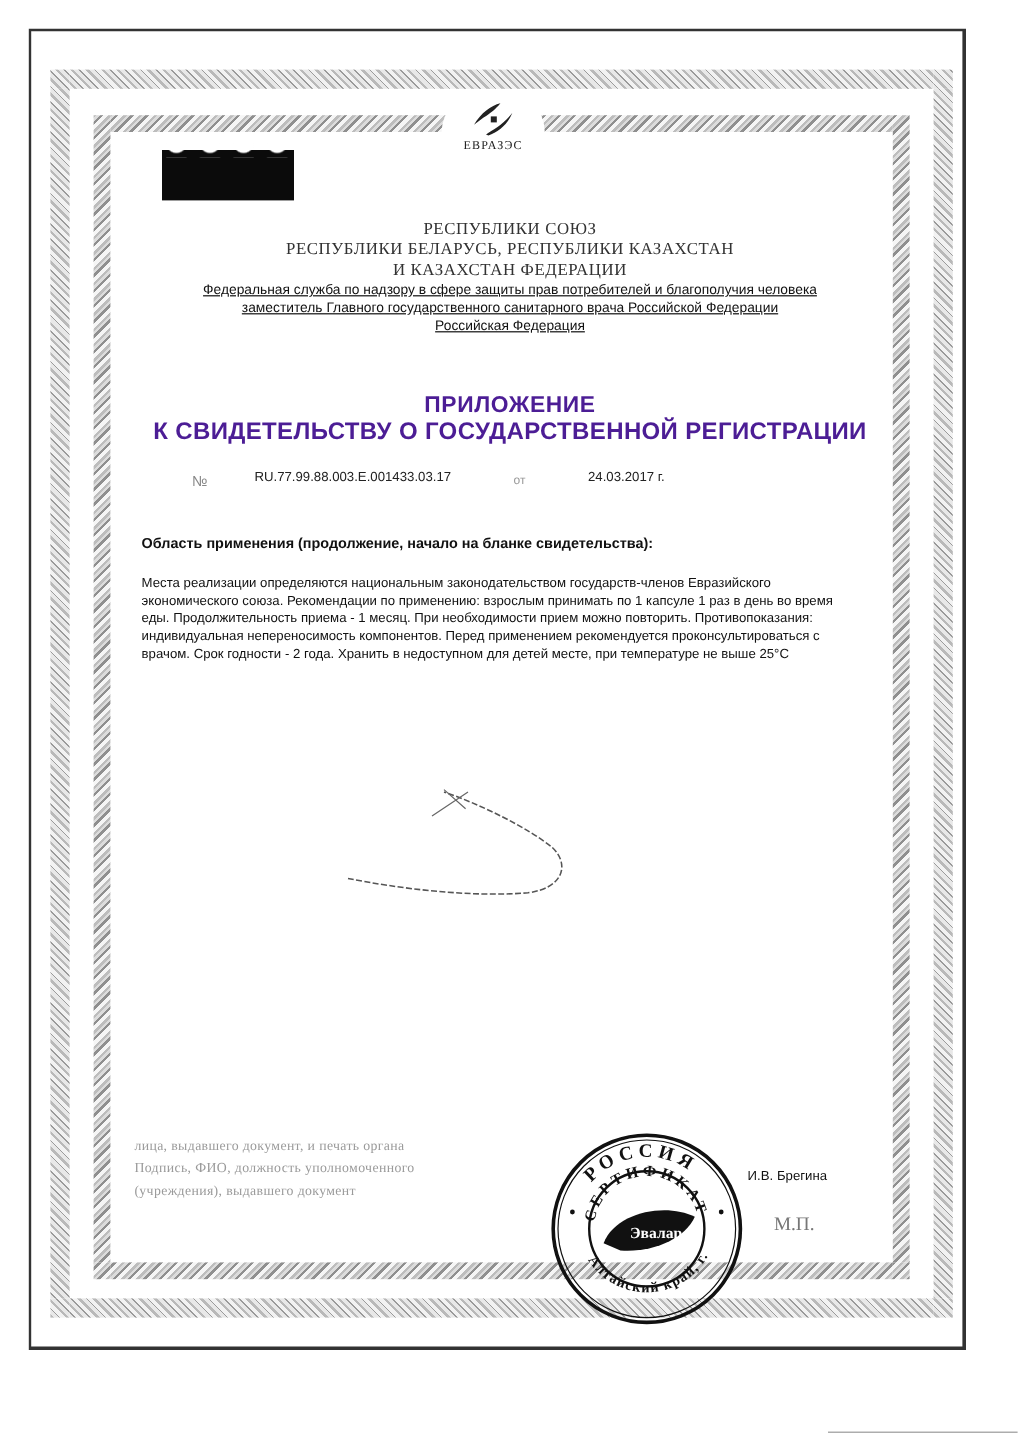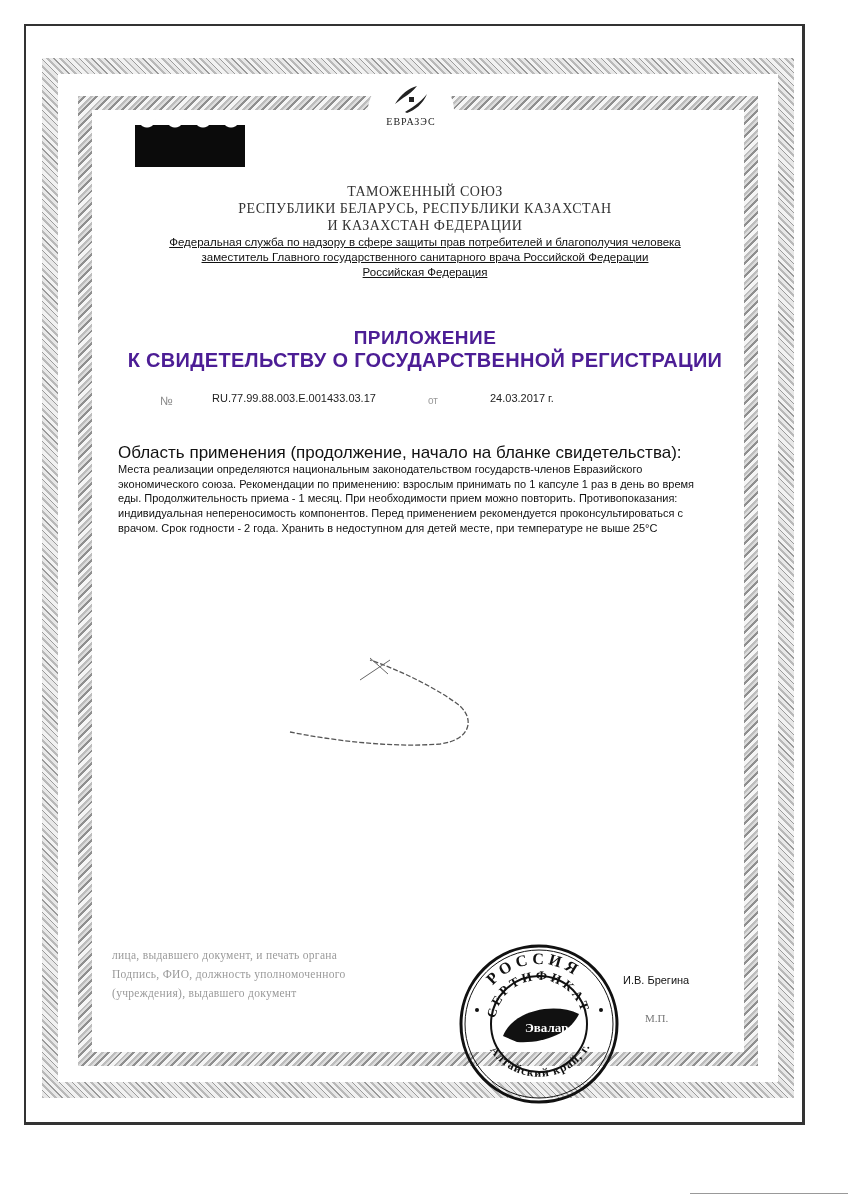--- a/index.html
+++ b/index.html
@@ -25,26 +25,26 @@
   .fed{font-size:11.5px;color:#111;text-decoration:underline;}
   .f1{top:236px;}
   .f2{top:251px;}
   .f3{top:266px;}
   .title{font-family:Liberation Sans, sans-serif;font-weight:bold;color:#4c1d95;}
   .t1{top:327px;font-size:19px;letter-spacing:0.5px;}
   .t2{top:349px;font-size:20px;letter-spacing:0.3px;left:95px;width:660px;text-align:center;}
   .numrow{position:absolute;top:392px;left:160px;font-size:11px;color:#222;}
   .numrow span{position:absolute;white-space:nowrap;}
   .body-block{position:absolute;left:118px;top:446px;width:600px;font-size:11px;line-height:14.8px;color:#111;}
-  .body-block .heading{font-weight:normal;font-size:17px;margin-bottom:1px;}
+  .body-block .heading{font-weight:bold;font-size:12px;margin-bottom:18px;}
   .signature{position:absolute;left:270px;top:640px;width:220px;height:110px;}
   .sig-left{position:absolute;left:112px;top:946px;width:338px;font-family:"Liberation Serif",serif;font-size:11.5px;line-height:19px;color:#9a9a9a;letter-spacing:0.3px;}
   .stamp{position:absolute;left:455px;top:940px;width:168px;height:168px;}
   .signer{position:absolute;left:623px;top:974px;font-size:11px;color:#111;}
-  .mp{position:absolute;left:645px;top:1012px;font-family:"Liberation Serif",serif;font-size:11px;color:#777;}
+  .mp{position:absolute;left:645px;top:1012px;font-family:"Liberation Serif",serif;font-size:16px;color:#777;}
   .bottom-line{position:absolute;left:690px;top:1193px;width:158px;height:1px;background:#999;}
 </style>
 </head>
 <body>
 
 <div class="page-frame"></div>
 <div class="guilloche g-outer"></div>
 <div class="guilloche g-inner"></div>
 
 <div class="content">
@@ -53,21 +53,21 @@
 
   <div class="logo">
     <svg class="logo-icon" viewBox="0 0 40 34">
       <path d="M4 22 C10 12, 18 6, 26 4 C22 9, 18 12, 12 16 Z" fill="#222"></path>
       <path d="M14 30 C20 26, 28 22, 36 12 C32 22, 24 28, 16 31 Z" fill="#222"></path>
       <rect x="18" y="15" width="5" height="5" fill="#222"></rect>
     </svg>
     <div class="logo-text">ЕВРАЗЭС</div>
   </div>
 
-  <div class="hdr serif-caps h1">ТАМОЖЕННЫЙ СОЮЗ</div>
+  <div class="hdr serif-caps h1">РЕСПУБЛИКИ СОЮЗ</div>
   <div class="hdr serif-caps h2">РЕСПУБЛИКИ БЕЛАРУСЬ, РЕСПУБЛИКИ КАЗАХСТАН</div>
   <div class="hdr serif-caps h3">И КАЗАХСТАН ФЕДЕРАЦИИ</div>
 
   <div class="hdr fed f1">Федеральная служба по надзору в сфере защиты прав потребителей и благополучия человека</div>
   <div class="hdr fed f2">заместитель Главного государственного санитарного врача Российской Федерации</div>
   <div class="hdr fed f3">Российская Федерация</div>
 
   <div class="hdr title t1">ПРИЛОЖЕНИЕ</div>
   <div class="hdr title t2">К СВИДЕТЕЛЬСТВУ О ГОСУДАРСТВЕННОЙ РЕГИСТРАЦИИ</div>
 

